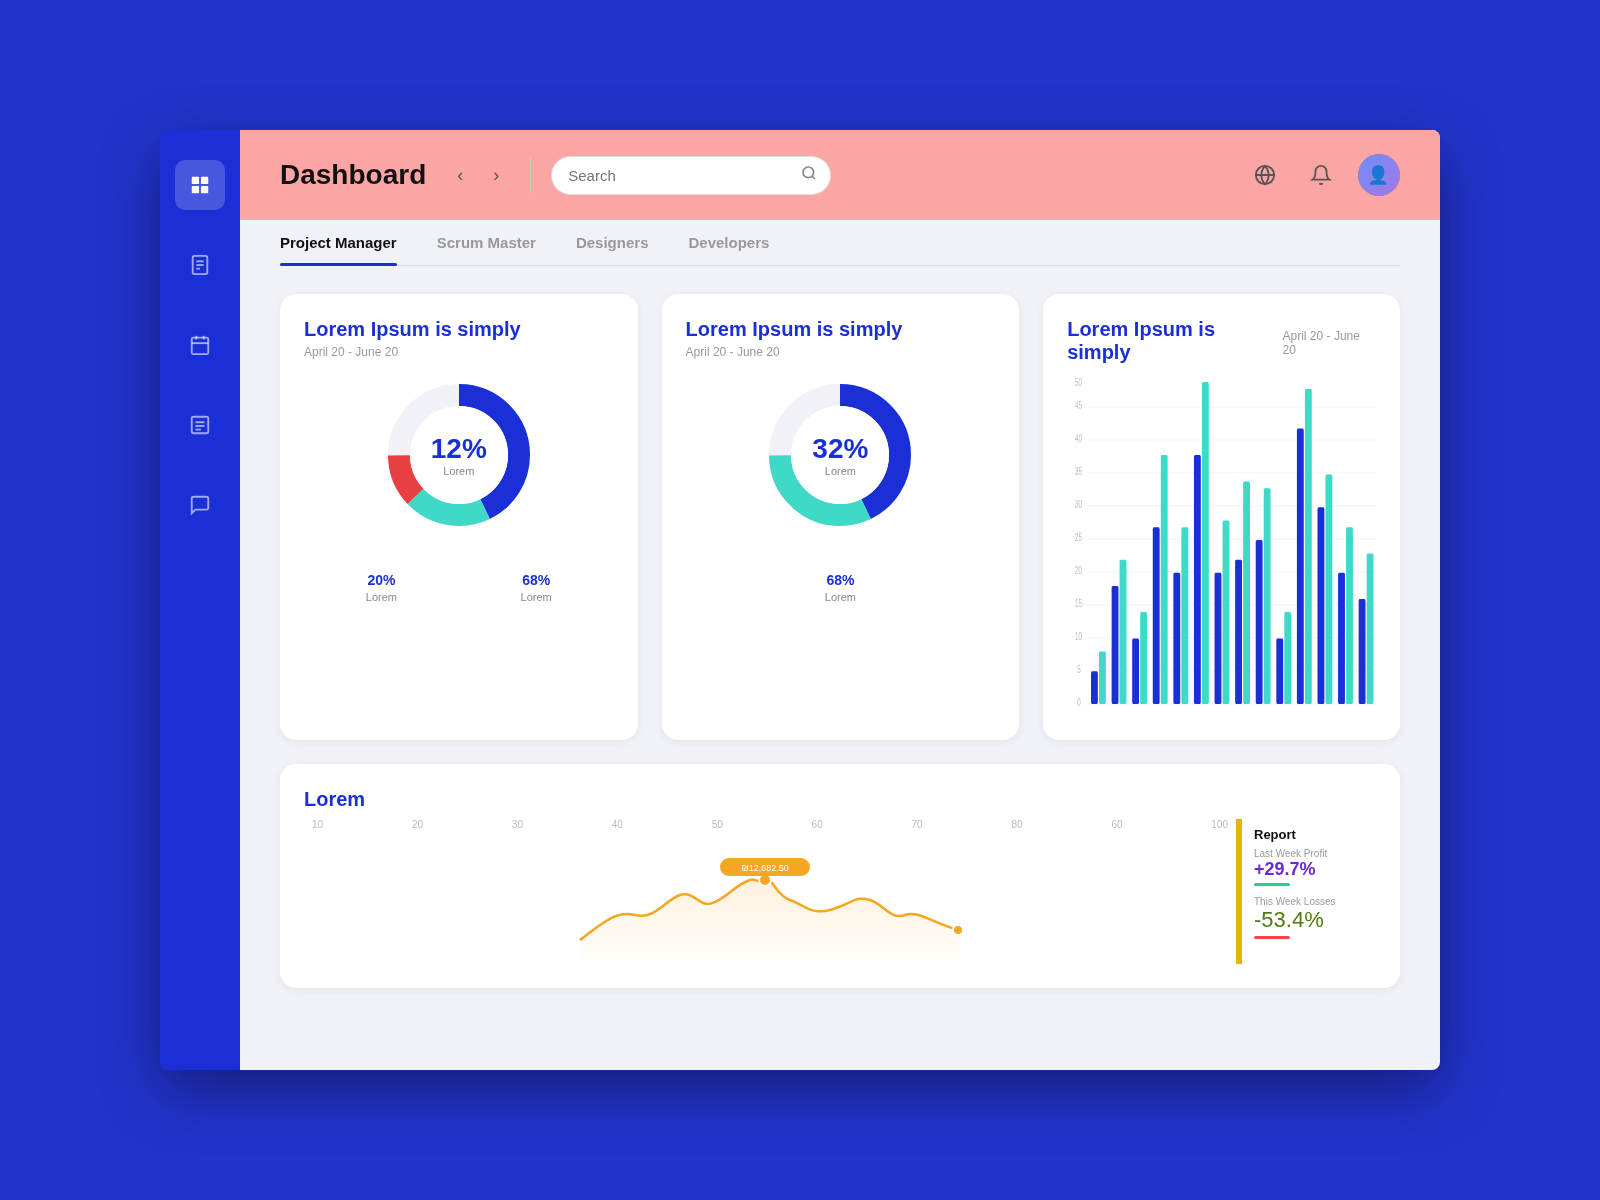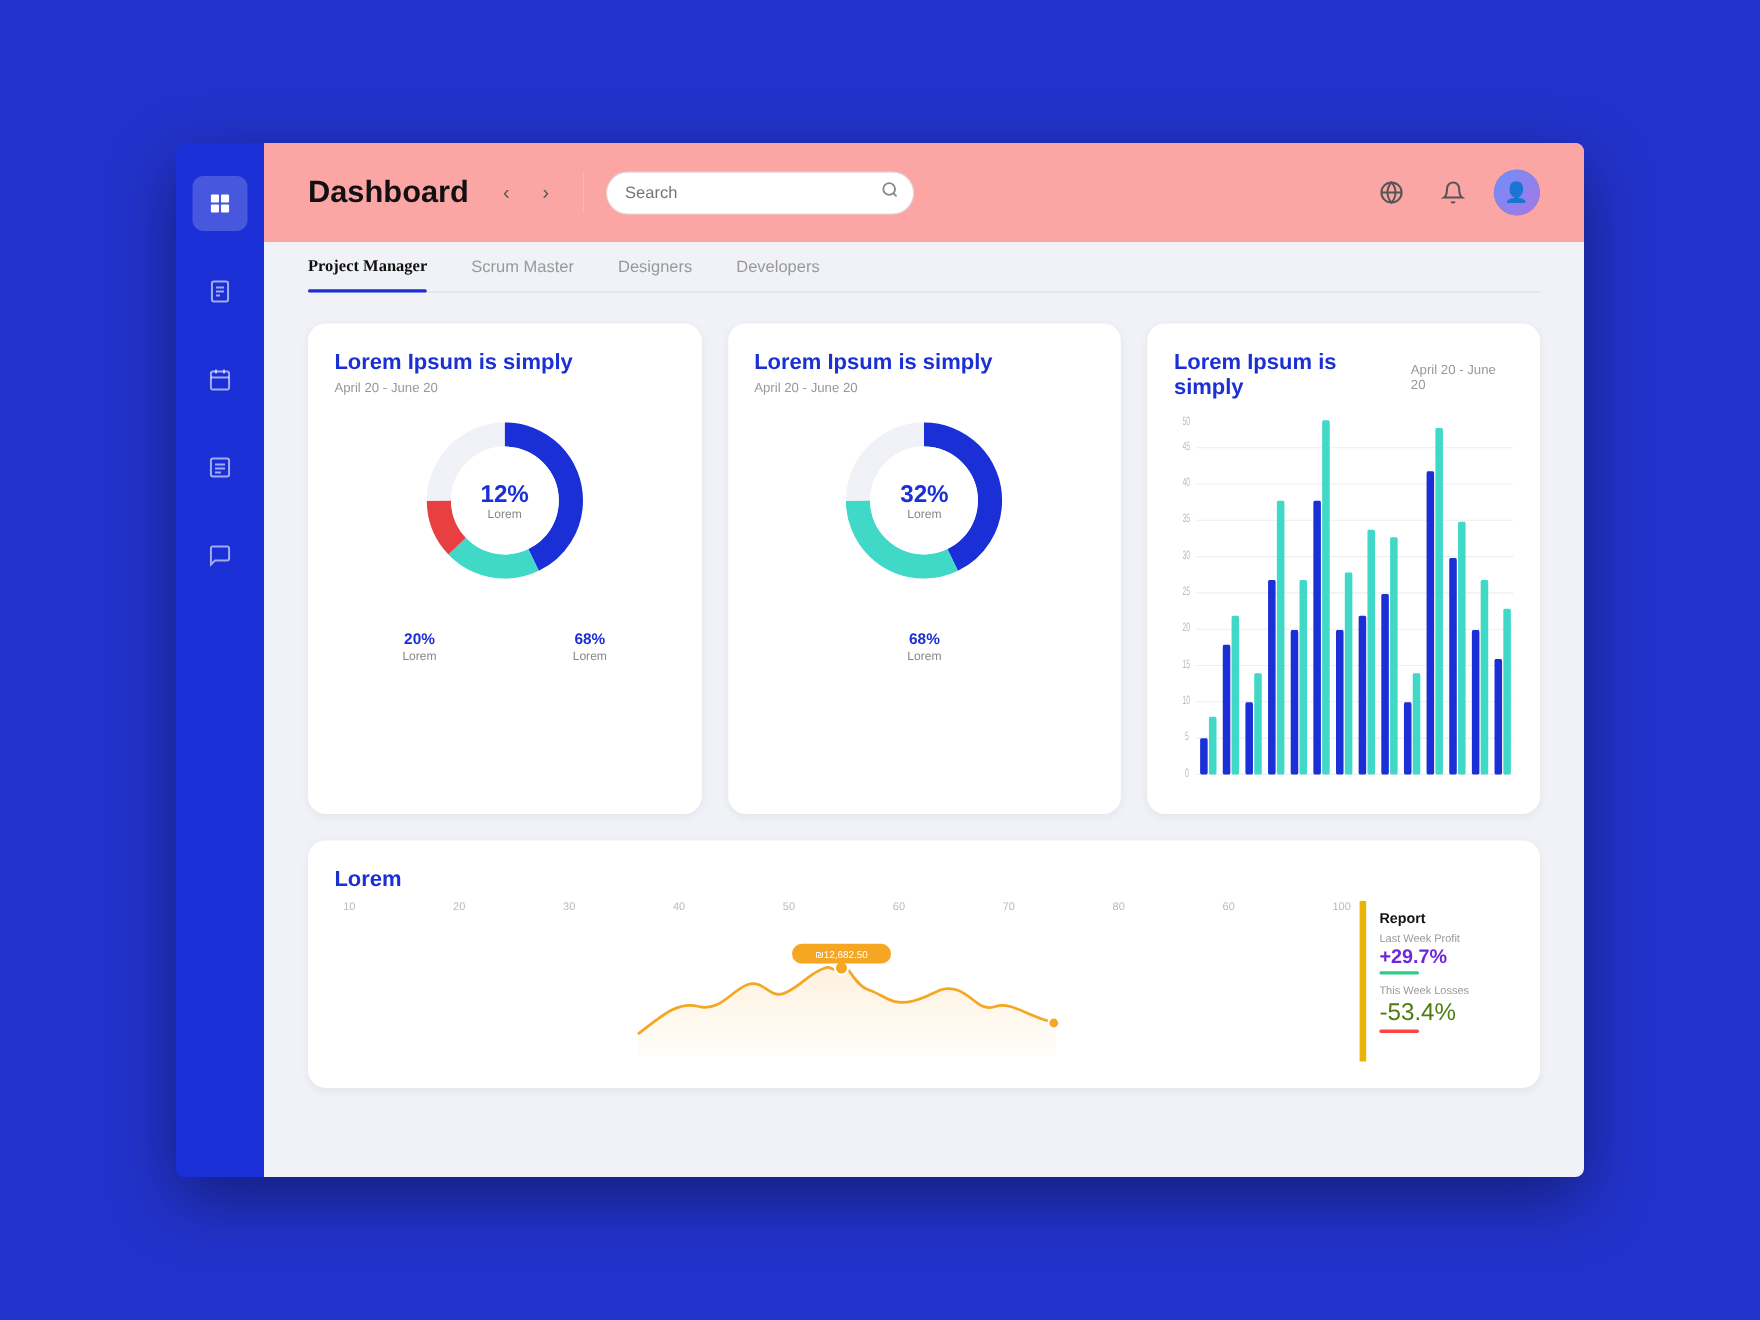--- a/index.html
+++ b/index.html
@@ -164,26 +164,25 @@
       gap: 40px;
       border-bottom: 1px solid #ddd;
       margin-bottom: 28px;
     }
     .tab {
       padding: 14px 0;
       font-size: 15px;
       color: #999;
       cursor: pointer;
       position: relative;
-      font-weight: 400;
+      font-weight: 700;
     }
     .tab.active {
       color: #111;
       font-weight: 700;
-      font-family: Liberation Serif, serif;
     }
     .tab.active::after {
       content: '';
       position: absolute;
       bottom: -1px;
       left: 0;
       width: 100%;
       height: 3px;
       background: #1a2fd6;
       border-radius: 2px;
@@ -217,21 +216,21 @@
       margin: 0 auto;
     }
     .donut-center {
       position: absolute;
       top: 50%;
       left: 50%;
       transform: translate(-50%, -50%);
       text-align: center;
     }
     .donut-center-pct {
-      font-size: 22px;
+      font-size: 28px;
       font-weight: 700;
       color: #1a2fd6;
     }
     .donut-center-label {
       font-size: 11px;
       color: #888;
     }
     .donut-legends {
       display: flex;
       justify-content: space-around;

